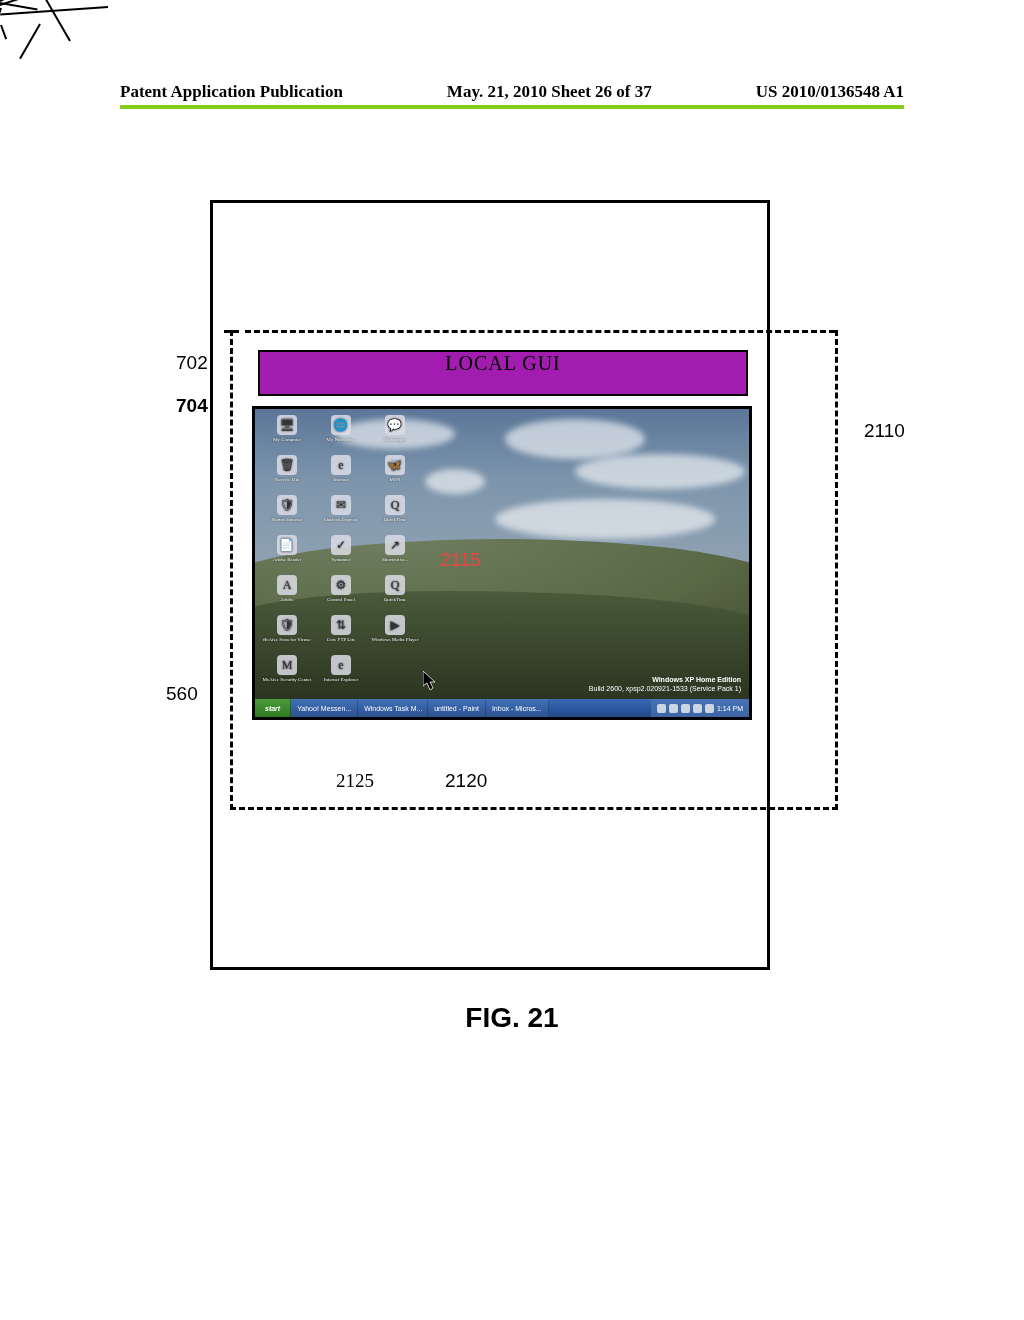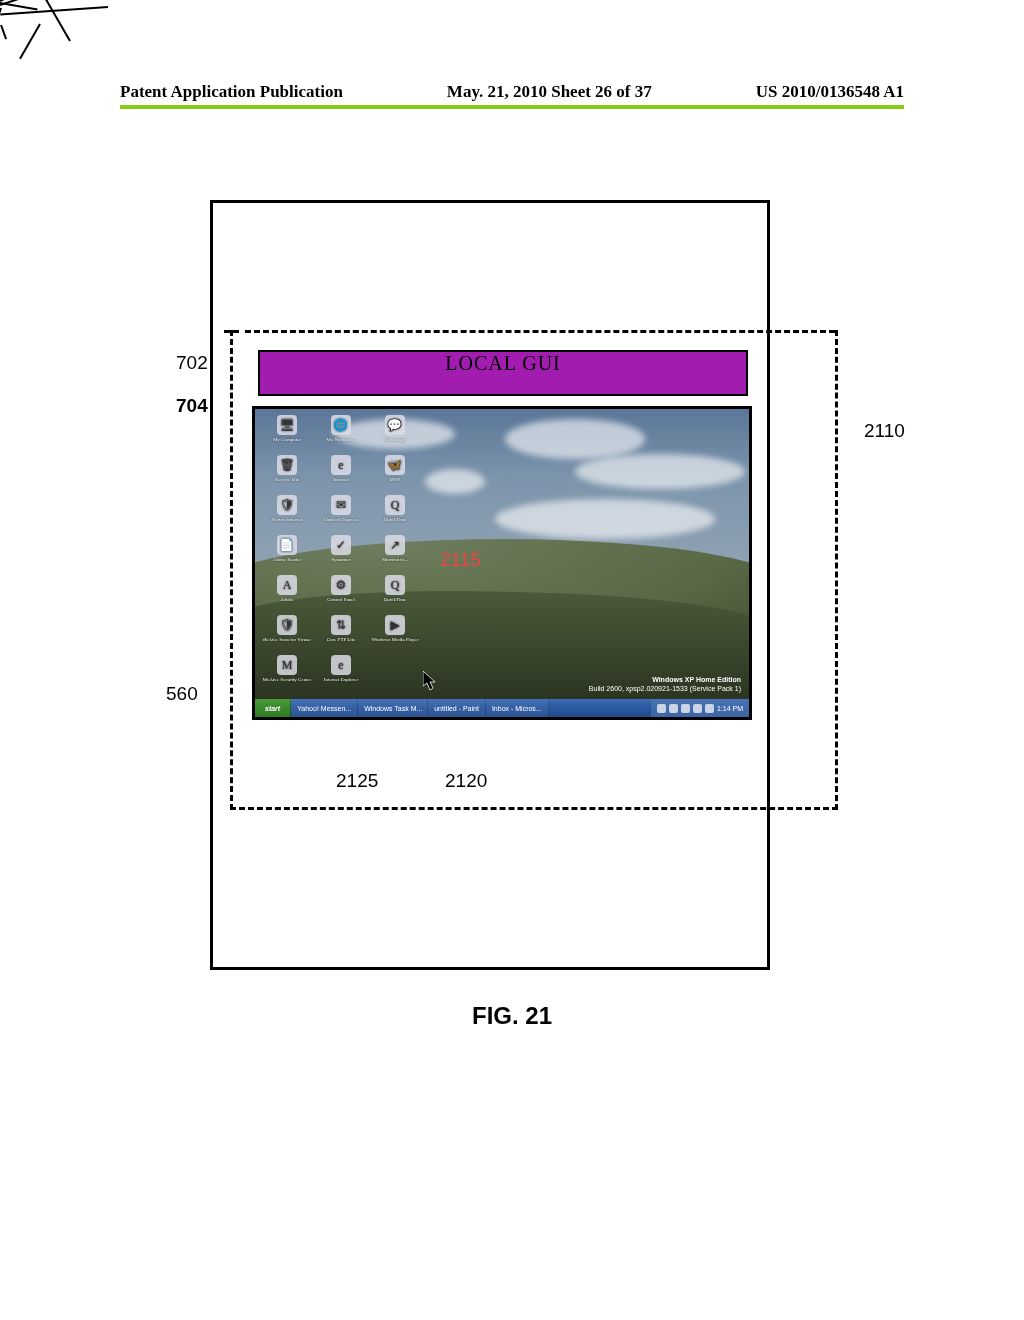--- a/index.html
+++ b/index.html
@@ -211,21 +211,21 @@
     position: absolute;
     font-size: 19px;
     font-family: Arial, sans-serif;
     color: #000;
   }
   .r702 { top: 352px; left: 176px; text-align: right; }
   .r704 { top: 395px; left: 176px; font-weight: bold; }
   .r560 { top: 635px; left: 166px; margin-top: 48px; }
   .r2110 { top: 420px; left: 864px; }
   .r2115 { top: 549px; left: 440px; color:#ef4444; }
-  .r2125 { top: 770px; left: 336px; }
+  .r2125 { top: 770px; left: 336px; font-family: Liberation Serif, serif; }
   .r2120 { top: 770px; left: 445px; text-align: right; }
   
   .lead-702 { top: 360px; left: 216px; width: 20px; height: 2px; background:#000; transform: rotate(-25deg); transform-origin: left center; }
   
   .lead-704 { top: 404px; left: 216px; width: 38px; height: 2px; background:#000; transform: rotate(10deg); transform-origin: left center; }
   
   .lead-560 { top: 646px; left: 204px; width: 48px; height: 2px; background:#000; transform: rotate(-18deg); transform-origin: left center; }
   
   .lead-2110 { top: 430px; left: 755px; width: 108px; height: 2px; background:#000; transform: rotate(-4deg); transform-origin: right center; }
   
@@ -236,21 +236,21 @@
   .lead-2120a { top: 760px; left: 468px; width: 2px; height: 15px; background:#000; transform: rotate(-20deg); transform-origin: top center;}
   .lead-2120b { top: 692px; left: 420px; width: 70px; height: 2px; background:#000; transform: rotate(60deg); transform-origin: right center;}
 
   .fig-caption {
     position: absolute;
     top: 1002px;
     left: 0;
     width: 1024px;
     text-align: center;
     font-weight: bold;
-    font-size: 24px;
+    font-size: 28px;
     font-family: Arial, sans-serif;
   }
 </style>
 </head>
 <body>
 
 <div class="header">
   <span>Patent Application Publication</span>
   <span>May. 21, 2010   Sheet 26 of 37</span>
   <span>US 2010/0136548 A1</span>

